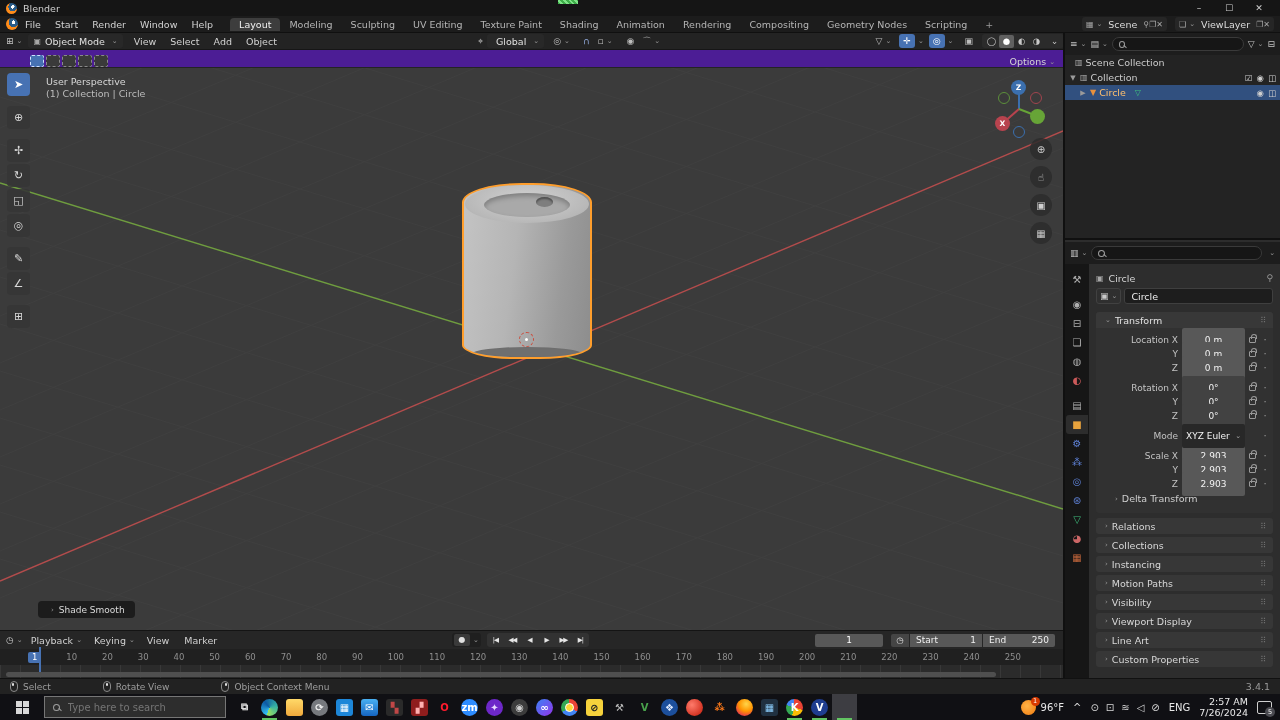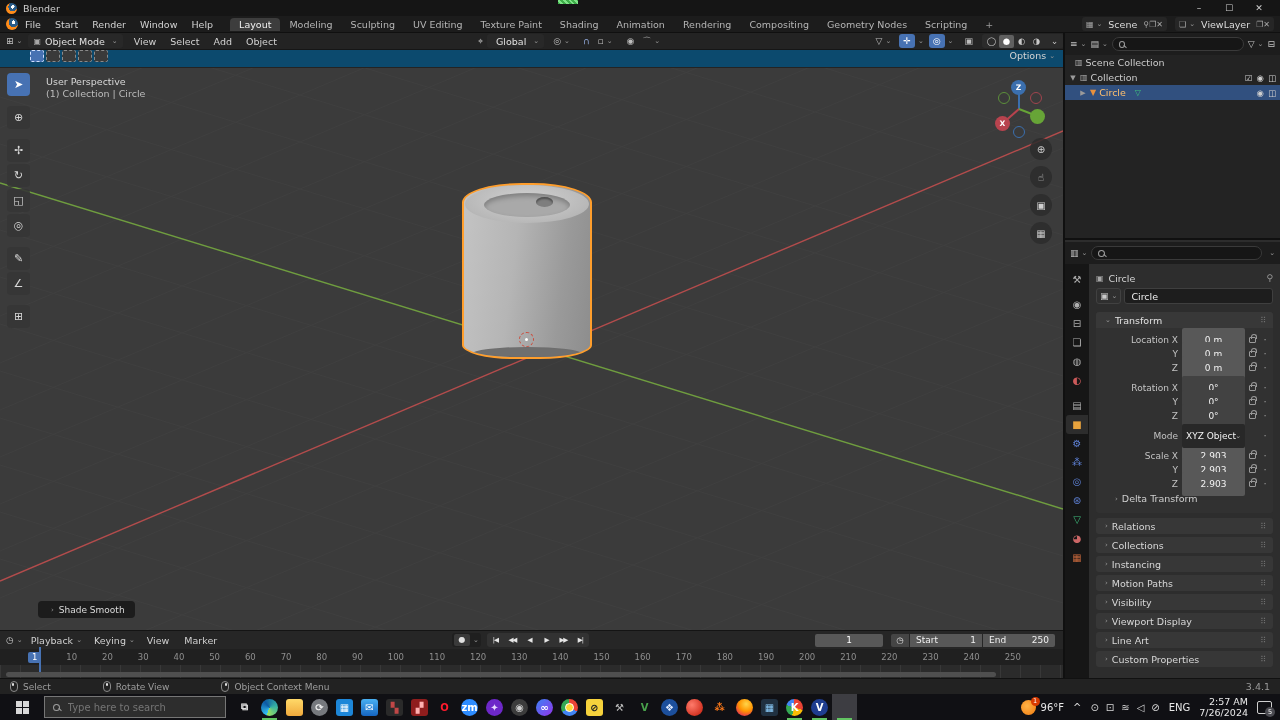--- a/index.html
+++ b/index.html
@@ -29,21 +29,21 @@
   
   #toolbar{position:absolute;left:0;top:33px;width:1280px;height:17px;background:#232323;display:flex;align-items:center;padding:0 6px;border-bottom:1px solid #161616;}
   .pill{display:flex;align-items:center;background:#282828;border-radius:3px;height:14px;padding:0 5px;}
   .pill .lbl{color:#e0e0e0;font-size:9.5px;margin:0 4px;}
   .tbtn{display:flex;align-items:center;padding:0 4px;height:14px;border-radius:3px;color:#bdbdbd;font-size:9px;}
   .tbtn.on{background:#4772b3;color:#fff;}
   .seg{display:flex;background:#2b2b2b;border-radius:3px;height:14px;align-items:center;padding:0 2px;}
   .seg span{width:15px;text-align:center;font-size:8.5px;color:#c9c9c9;border-radius:2px;line-height:13px;}
   .seg span.on{background:#606060;color:#fff;}
   
-  #toolsettings{position:absolute;left:0;top:50px;width:1063px;height:18px;background:#0c4a6e;display:flex;align-items:flex-start;padding:0 8px;border-bottom:1px solid #242424;}
+  #toolsettings{position:absolute;left:0;top:50px;width:1063px;height:18px;background:#4c1d95;display:flex;align-items:flex-end;padding:0 8px;border-bottom:1px solid #242424;}
   .selmode{display:flex;gap:2px;margin-left:22px;}
   .selmode span{width:14px;height:12px;border:1px dashed #8a8a8a;border-radius:2px;background:#3a3a3a;}
   .selmode span.active{background:#4772b3;border-color:#cfe0ff;}
   .options{margin-left:auto;color:#d5d5d5;font-size:9.5px;display:flex;align-items:center;}
   
   #viewport{position:absolute;left:0;top:68px;width:1063px;height:562px;background:#3b3b3b;overflow:hidden;}
   #vgrid{position:absolute;left:0;top:0;}
   .ovl1{position:absolute;left:46px;top:8px;color:#d8d8d8;font-size:9.5px;}
   .ovl2{position:absolute;left:46px;top:20px;color:#bdbdbd;font-size:9.5px;text-align:right;}
   #vtools{position:absolute;left:7px;top:5px;display:flex;flex-direction:column;}
@@ -548,21 +548,21 @@
                   <div class="trow">
                     <span class="lab">Z</span>
                     <span class="field rot">0°</span>
                     <span class="lock"></span>
                     <span class="adot">·</span>
                   </div>
                 </div>
               <div class="gapv"></div>
               <div class="trow">
                 <span class="lab">Mode</span>
-                <span class="field drop">XYZ Object</span>
+                <span class="field drop">XYZ Euler</span>
                 <span style="width:8px;"></span>
                 <span class="adot">·</span>
               </div>
               <div class="gapv"></div>
               <div>
 
               <div class="trow">
                     <span class="lab">Scale X</span>
                     <span class="field">2.903</span>
                     <span class="lock"></span>

